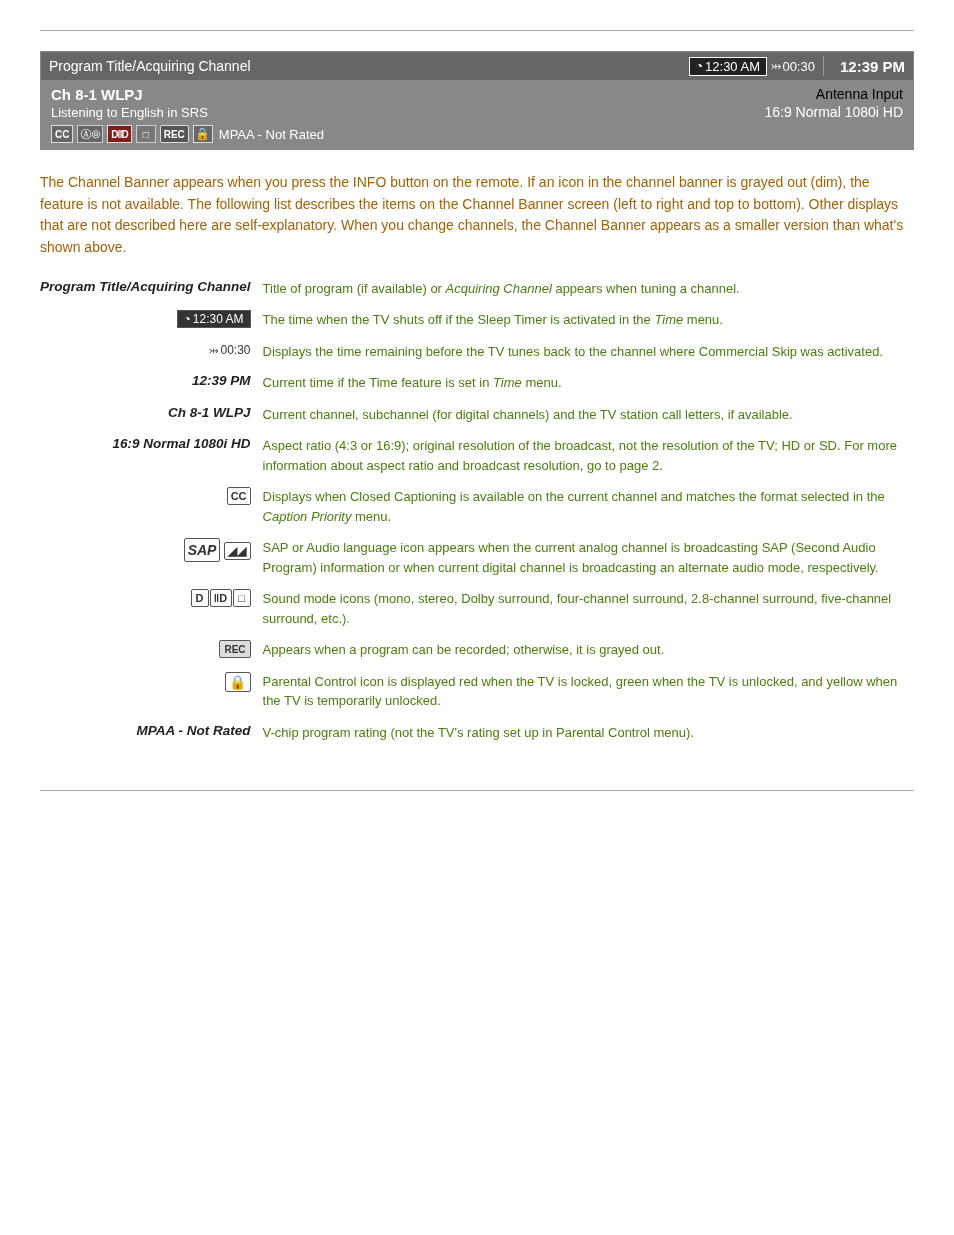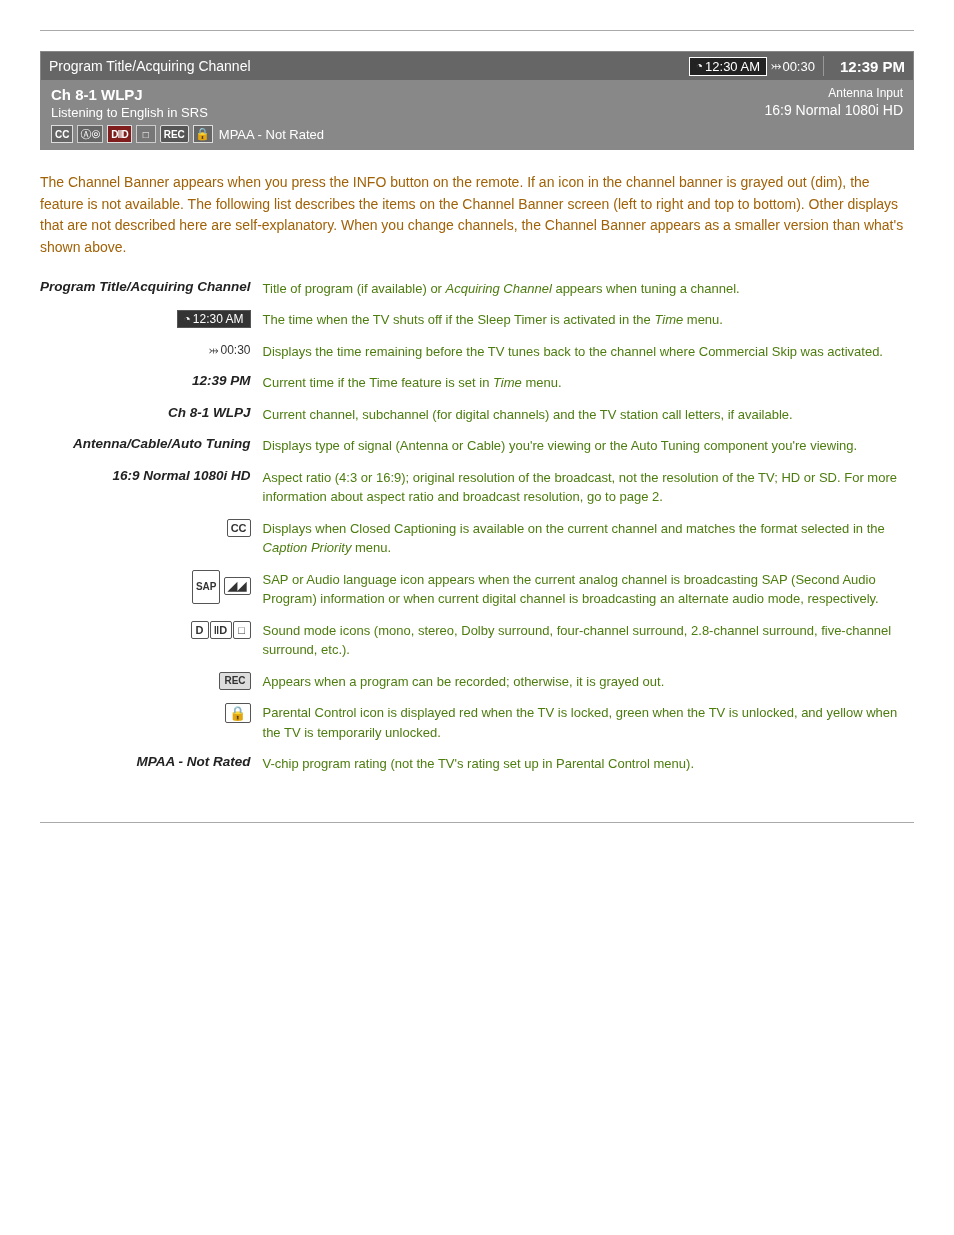--- a/index.html
+++ b/index.html
@@ -134,22 +134,22 @@
     }
 
     .banner-right {
       display: flex;
       flex-direction: column;
       align-items: flex-end;
       gap: 2px;
     }
 
     .banner-input {
-      font-size: 12px;
-      color: #ffffff;
+      font-size: 14px;
+      color: #000000;
     }
 
     .banner-resolution {
       font-size: 14px;
       color: #fff;
     }
 
     
     .icon-badge {
       border: 1.5px solid #ccc;
@@ -407,43 +407,39 @@
         <td class="desc-cell">Current time if the Time feature is set in <em>Time</em> menu.</td>
       </tr>
 
       <tr>
         <td class="icon-cell">
           <span class="channel-display">Ch 8-1 WLPJ</span>
         </td>
         <td class="desc-cell">Current channel, subchannel (for digital channels) and the TV station call letters, if available.</td>
       </tr>
 
-      <tr>
-        <td class="label-cell">Antenna/Cable/Auto Tuning</td>
-        <td class="desc-cell">Displays type of signal (Antenna or Cable) you're viewing or the Auto Tuning component you're viewing.</td>
-      </tr>
 
 
       <tr>
         <td class="icon-cell">
           <span class="resolution-display">16:9 Normal 1080i HD</span>
         </td>
         <td class="desc-cell">Aspect ratio (4:3 or 16:9); original resolution of the broadcast, not the resolution of the TV; HD or SD. For more information about aspect ratio and broadcast resolution, go to page 2.</td>
       </tr>
 
       <tr>
         <td class="icon-cell" style="text-align:right;padding-right:12px;">
           <span class="tbl-badge outlined" style="font-size:11px;min-width:22px;height:18px;">CC</span>
         </td>
         <td class="desc-cell">Displays when Closed Captioning is available on the current channel and matches the format selected in the <em>Caption Priority</em> menu.</td>
       </tr>
 
       <tr>
         <td class="icon-cell" style="text-align:right;padding-right:12px;">
-          <span class="tbl-badge outlined" style="font-size:10px;min-width:24px;height:34px;">SAP</span>
+          <span class="tbl-badge outlined" style="font-size:14px;min-width:24px;height:24px;font-style:italic;">SAP</span>
           <span class="tbl-badge outlined" style="font-size:12px;min-width:22px;height:18px;">◢◢</span>
         </td>
         <td class="desc-cell">SAP or Audio language icon appears when the current analog channel is broadcasting SAP (Second Audio Program) information or when current digital channel is broadcasting an alternate audio mode, respectively.</td>
       </tr>
 
       <tr>
         <td class="icon-cell" style="text-align:right;padding-right:12px;">
           <span class="dolby-icons-tbl">
             <span class="tbl-badge outlined" style="font-size:11px;min-width:18px;height:18px;">D</span>
             <span class="tbl-badge outlined" style="font-size:11px;min-width:22px;height:18px;">‖D</span>

